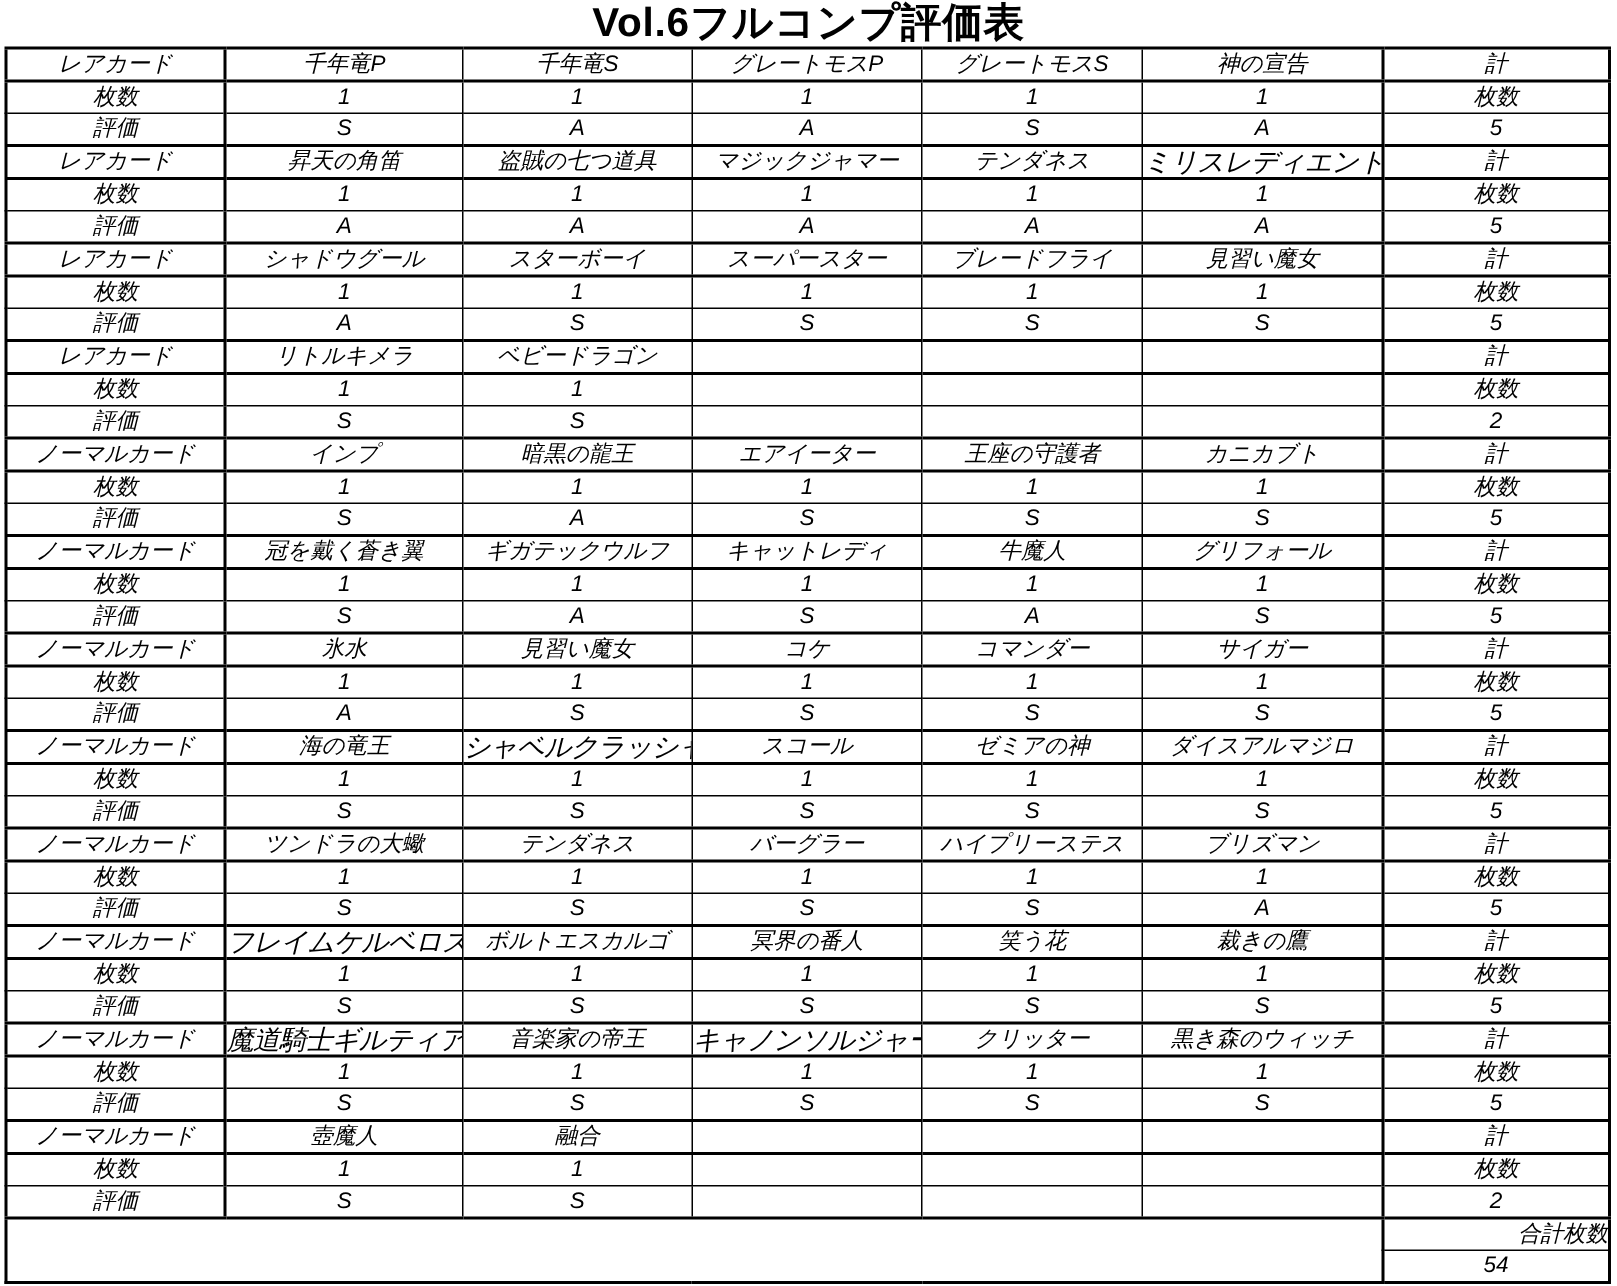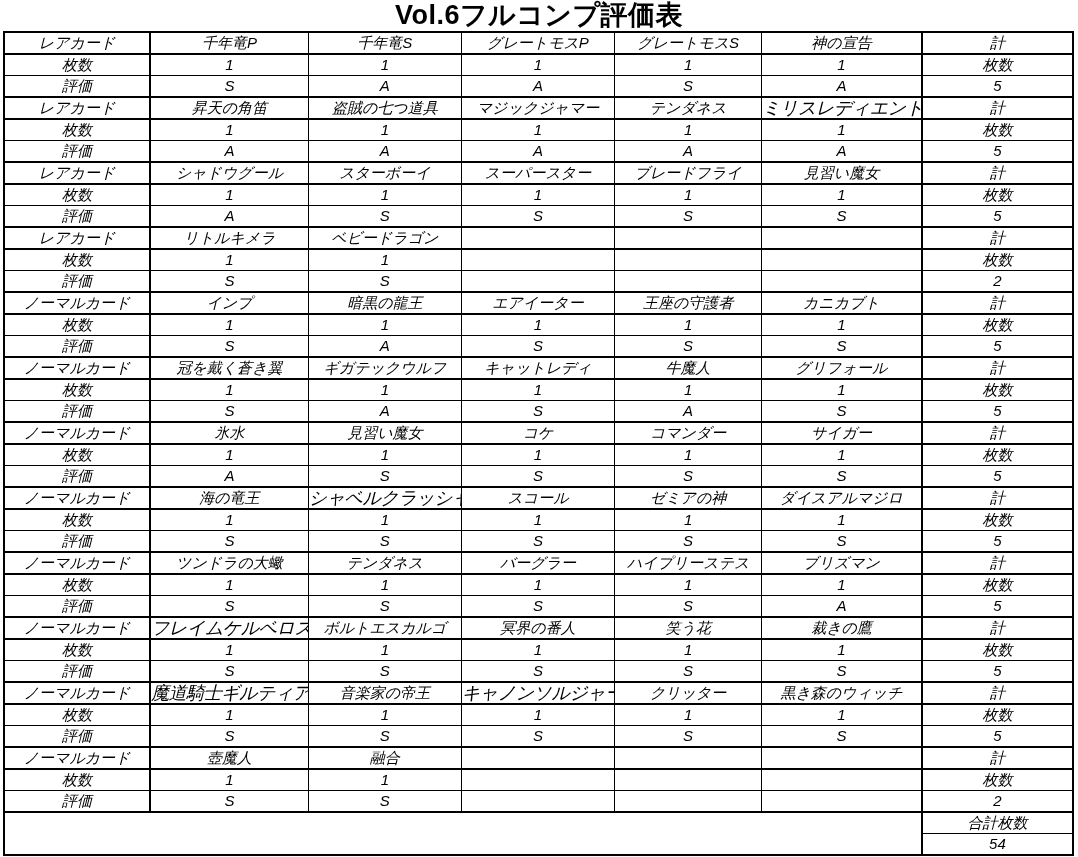--- a/index.html
+++ b/index.html
@@ -54,21 +54,21 @@
   
   tr.ghead td { border-top: 2px solid #000; border-bottom: 2px solid #000; }
   tr.grow-count td { border-bottom: 1px solid #000; }
   tr.grow-rating td { border-bottom: 2px solid #000; }
   td.condensed { font-size: 18px; letter-spacing: -0.5px; }
   td.footer-empty {
     border-left: 2px solid #000;
     border-bottom: 2px solid #000;
     border-right: 2px solid #000;
   }
-  td.footer-label { border-bottom: 1px solid #000; border-left: 2px solid #d946ef; }
+  td.footer-label { border-bottom: 1px solid #000; border-left: 2px solid #d946ef; text-align: right; }
   td.footer-value { border-left: 2px solid #84cc16; border-bottom: 2px solid #000; }
 </style>
 </head>
 <body>
 
 <div class="page">
   <div class="title">Vol.6フルコンプ評価表</div>
 
   <table class="eval">
     <colgroup>

